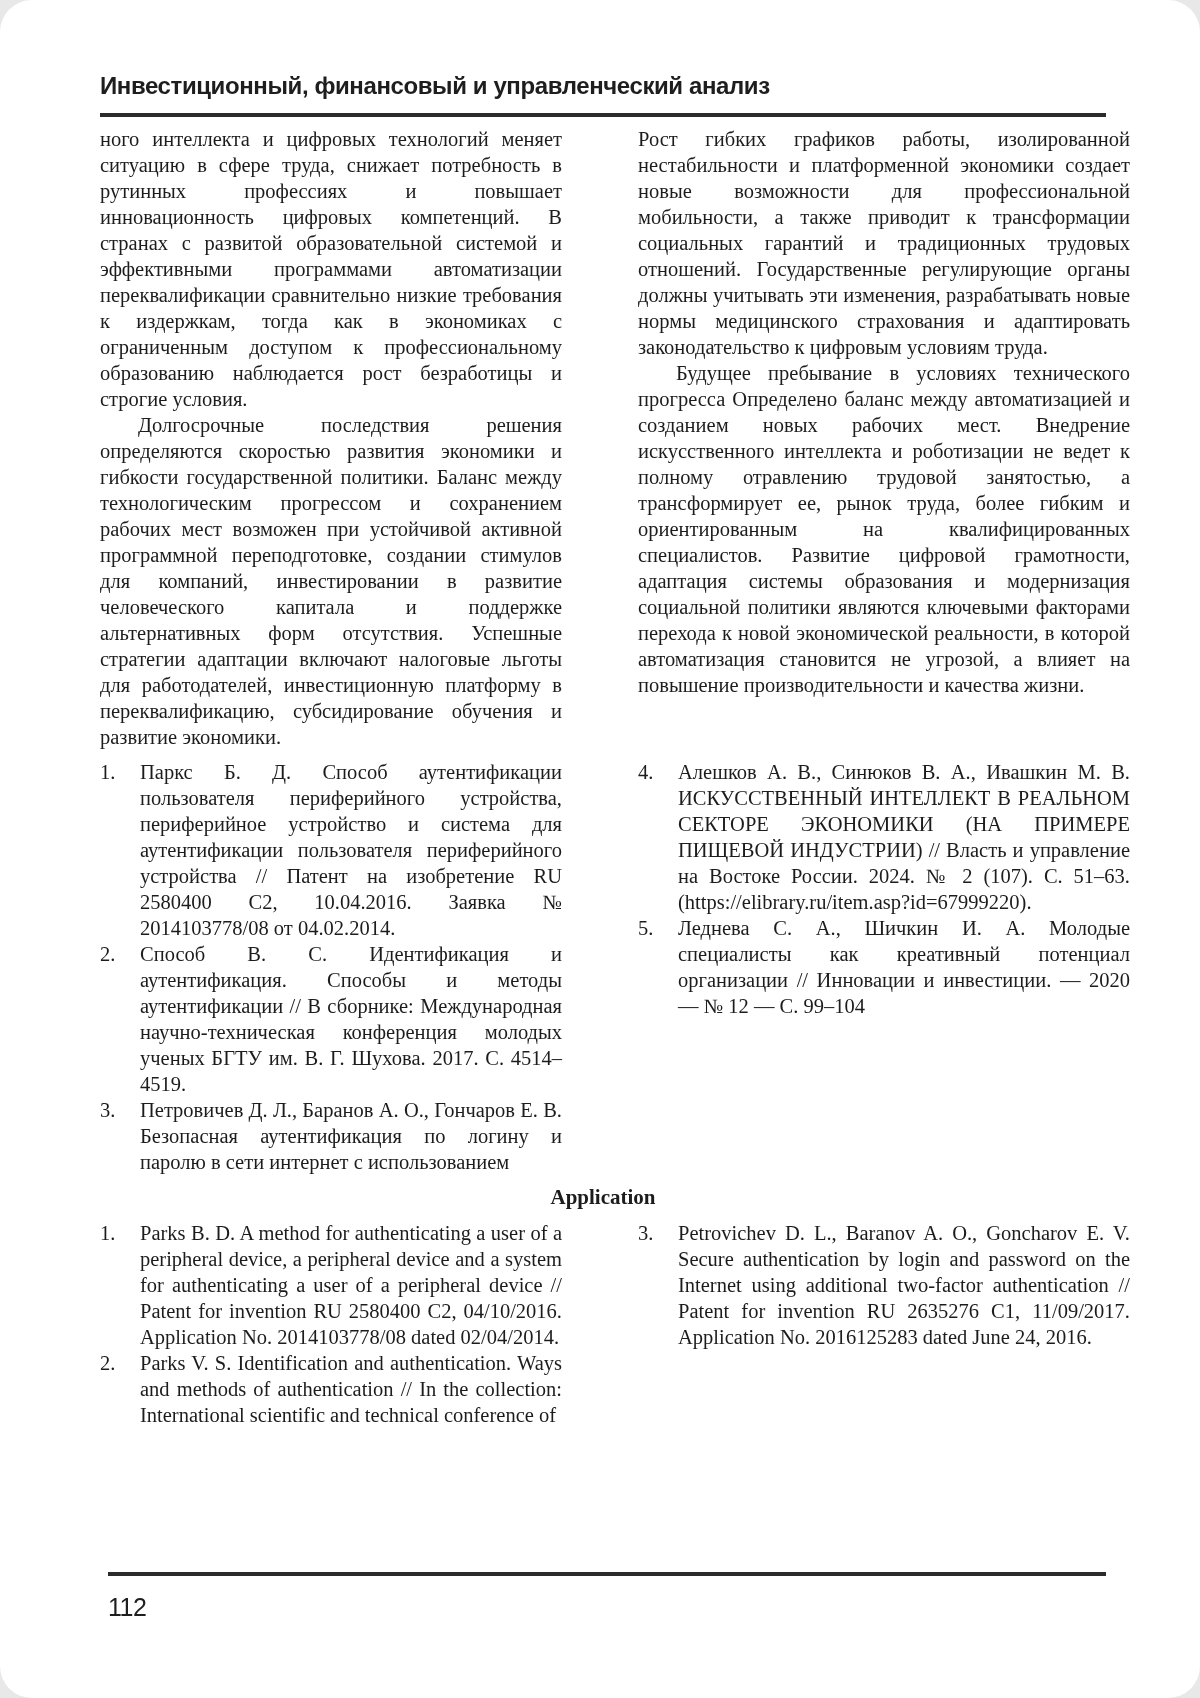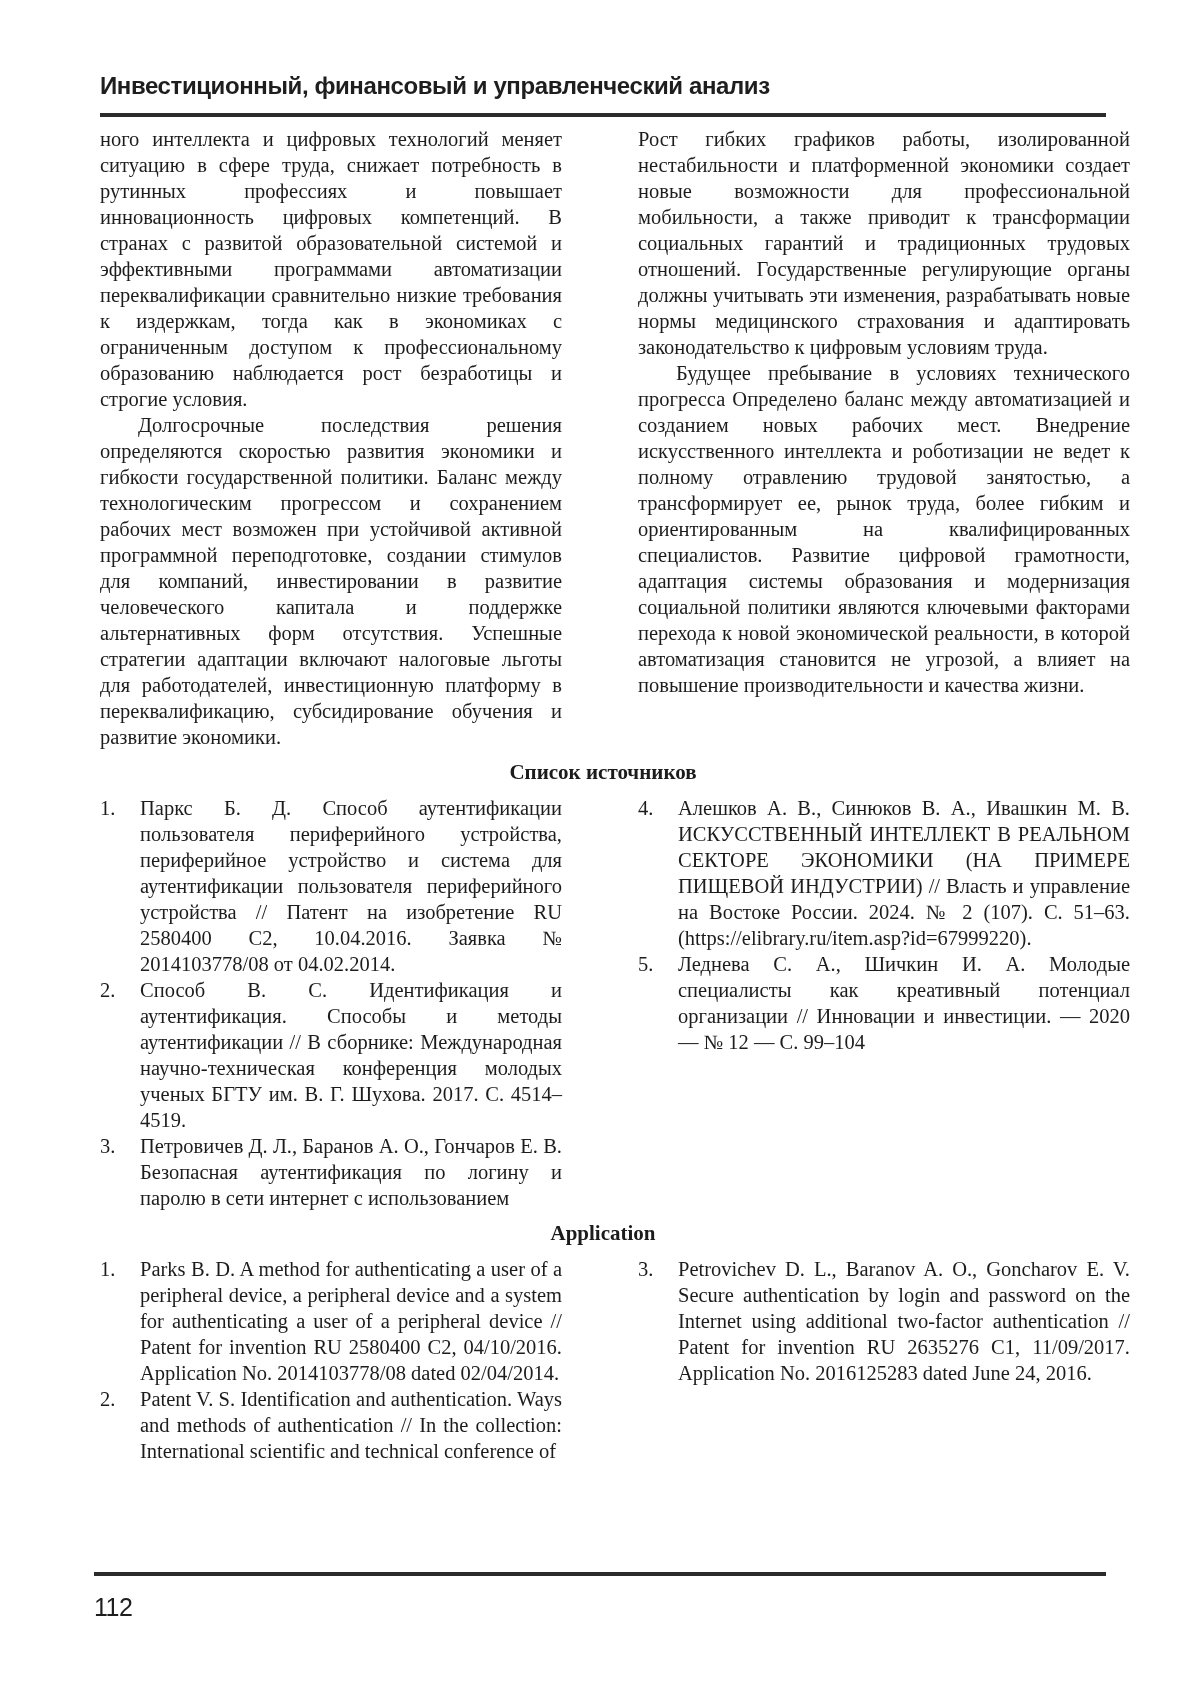--- a/index.html
+++ b/index.html
@@ -6,20 +6,21 @@
   .page{
     position:relative;
     width:1200px;height:1698px;
     margin:0 auto;
     background:#ffffff;
     color:#1c1c1c;
     font-family:"Liberation Serif","DejaVu Serif",serif;
     overflow:hidden;
     box-sizing:border-box;
     padding:72px 94px 0 100px;
+    border-radius:32px;
   }
   .header-title{
     font-family:"Liberation Sans","DejaVu Sans",sans-serif;
     font-weight:bold;
     font-size:24px;
     letter-spacing:-0.4px;
     color:#1e1e1e;
     margin:0 0 13px 0;
   }
   .rule{
@@ -57,21 +58,21 @@
     width:40px;
   }
   .ref-body{
     flex:1;
     text-align:justify;
   }
   .ref-author{
   }
   .footer{
     position:absolute;
-    left:94px;right:94px;top:1572px;
+    left:108px;right:94px;top:1572px;
   }
   .footer-row{
     display:flex;
     justify-content:space-between;
     align-items:baseline;
     margin-top:17px;
     font-family:"Liberation Sans","DejaVu Sans",sans-serif;
     font-size:25px;
     letter-spacing:-0.5px;
     color:#1e1e1e;
@@ -91,21 +92,20 @@
     <div class="col-left">
         <p class="para">ного интеллекта и цифровых технологий меняет ситуацию в сфере труда, снижает потребность в рутинных профессиях и повышает инновационность цифровых компетенций. В странах с развитой образовательной системой и эффективными программами автоматизации переквалификации сравнительно низкие требования к издержкам, тогда как в экономиках с ограниченным доступом к профессиональному образованию наблюдается рост безработицы и строгие условия.</p>
         <p class="para indent">Долгосрочные последствия решения определяются скоростью развития экономики и гибкости государственной политики. Баланс между технологическим прогрессом и сохранением рабочих мест возможен при устойчивой активной программной переподготовке, создании стимулов для компаний, инвестировании в развитие человеческого капитала и поддержке альтернативных форм отсутствия. Успешные стратегии адаптации включают налоговые льготы для работодателей, инвестиционную платформу в переквалификацию, субсидирование обучения и развитие экономики.</p>
       </div>
     <div class="col-right">
         <p class="para">Рост гибких графиков работы, изолированной нестабильности и платформенной экономики создает новые возможности для профессиональной мобильности, а также приводит к трансформации социальных гарантий и традиционных трудовых отношений. Государственные регулирующие органы должны учитывать эти изменения, разрабатывать новые нормы медицинского страхования и адаптировать законодательство к цифровым условиям труда.</p>
         <p class="para indent">Будущее пребывание в условиях технического прогресса Определено баланс между автоматизацией и созданием новых рабочих мест. Внедрение искусственного интеллекта и роботизации не ведет к полному отравлению трудовой занятостью, а трансформирует ее, рынок труда, более гибким и ориентированным на квалифицированных специалистов. Развитие цифровой грамотности, адаптация системы образования и модернизация социальной политики являются ключевыми факторами перехода к новой экономической реальности, в которой автоматизация становится не угрозой, а влияет на повышение производительности и качества жизни.</p>
       </div>
   </div>
 
-  <div class="section-heading">Список источников</div>
 
   <div class="columns">
     <div class="col-left">
         <div class="ref-item">
           <span class="ref-num">1.</span>
           <span class="ref-body"><span class="ref-author">Паркс Б. Д. </span>Способ аутентификации пользователя периферийного устройства, периферийное устройство и система для аутентификации пользователя периферийного устройства // Патент на изобретение RU 2580400 C2, 10.04.2016. Заявка № 2014103778/08 от 04.02.2014.</span>
         </div>
         <div class="ref-item">
           <span class="ref-num">2.</span>
           <span class="ref-body"><span class="ref-author">Способ В. С. </span>Идентификация и аутентификация. Способы и методы аутентификации // В сборнике: Международная научно-техническая конференция молодых ученых БГТУ им. В. Г. Шухова. 2017. С. 4514–4519.</span>
@@ -130,21 +130,21 @@
   <div class="section-heading">Application</div>
 
   <div class="columns">
     <div class="col-left">
         <div class="ref-item">
           <span class="ref-num">1.</span>
           <span class="ref-body"><span class="ref-author">Parks B. D. </span>A method for authenticating a user of a peripheral device, a peripheral device and a system for authenticating a user of a peripheral device // Patent for invention RU 2580400 C2, 04/10/2016. Application No. 2014103778/08 dated 02/04/2014.</span>
         </div>
         <div class="ref-item">
           <span class="ref-num">2.</span>
-          <span class="ref-body"><span class="ref-author">Patent V. S. </span>Identification and authentication. Ways and methods of authentication // In the collection: International scientific and technical conference of</span>
+          <span class="ref-body"><span class="ref-author">Parks V. S. </span>Identification and authentication. Ways and methods of authentication // In the collection: International scientific and technical conference of</span>
         </div>
       </div>
     <div class="col-right">
         <div class="ref-item">
           <span class="ref-num">3.</span>
           <span class="ref-body"><span class="ref-author">Petrovichev D. L., Baranov A. O., Goncharov E. V. </span>Secure authentication by login and password on the Internet using additional two-factor authentication // Patent for invention RU 2635276 C1, 11/09/2017. Application No. 2016125283 dated June 24, 2016.</span>
         </div>
       </div>
   </div>
 

